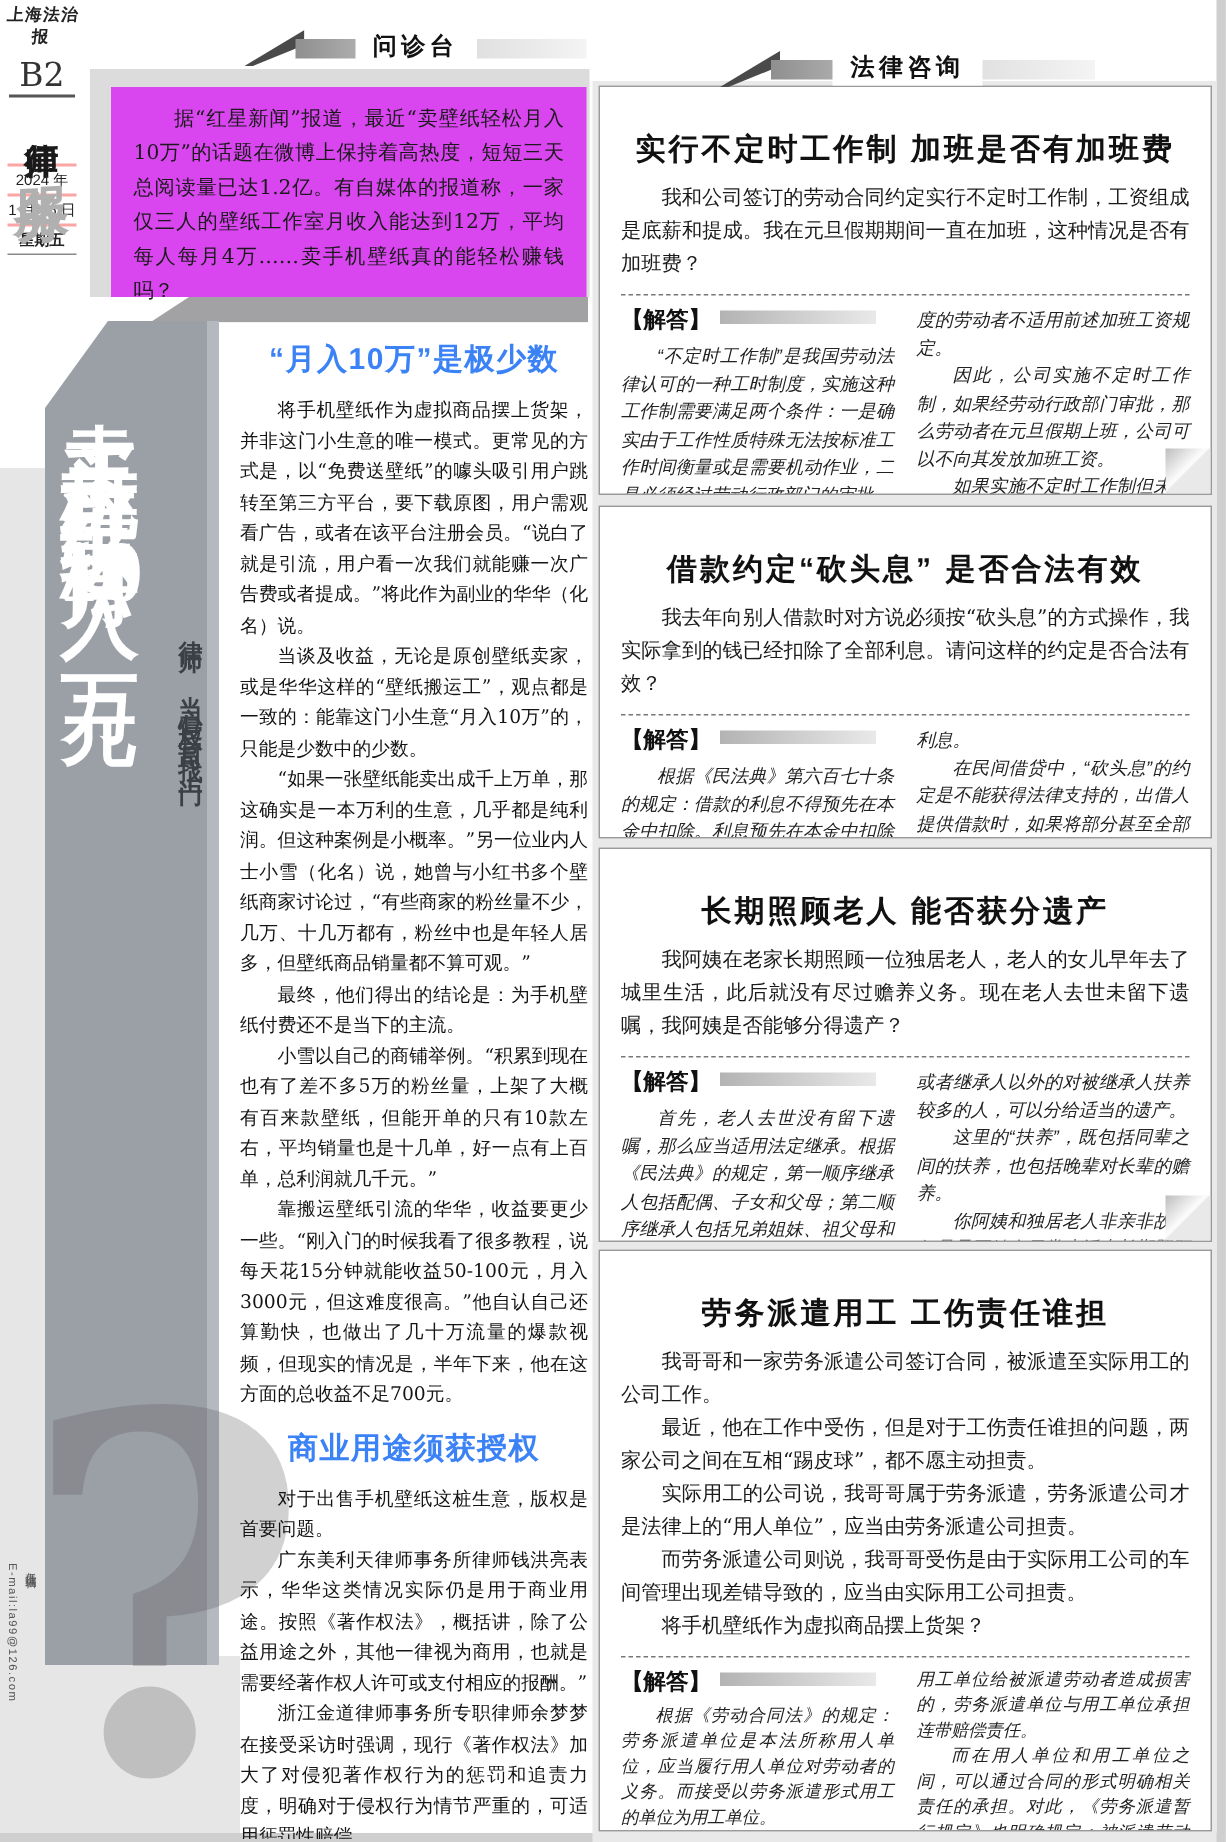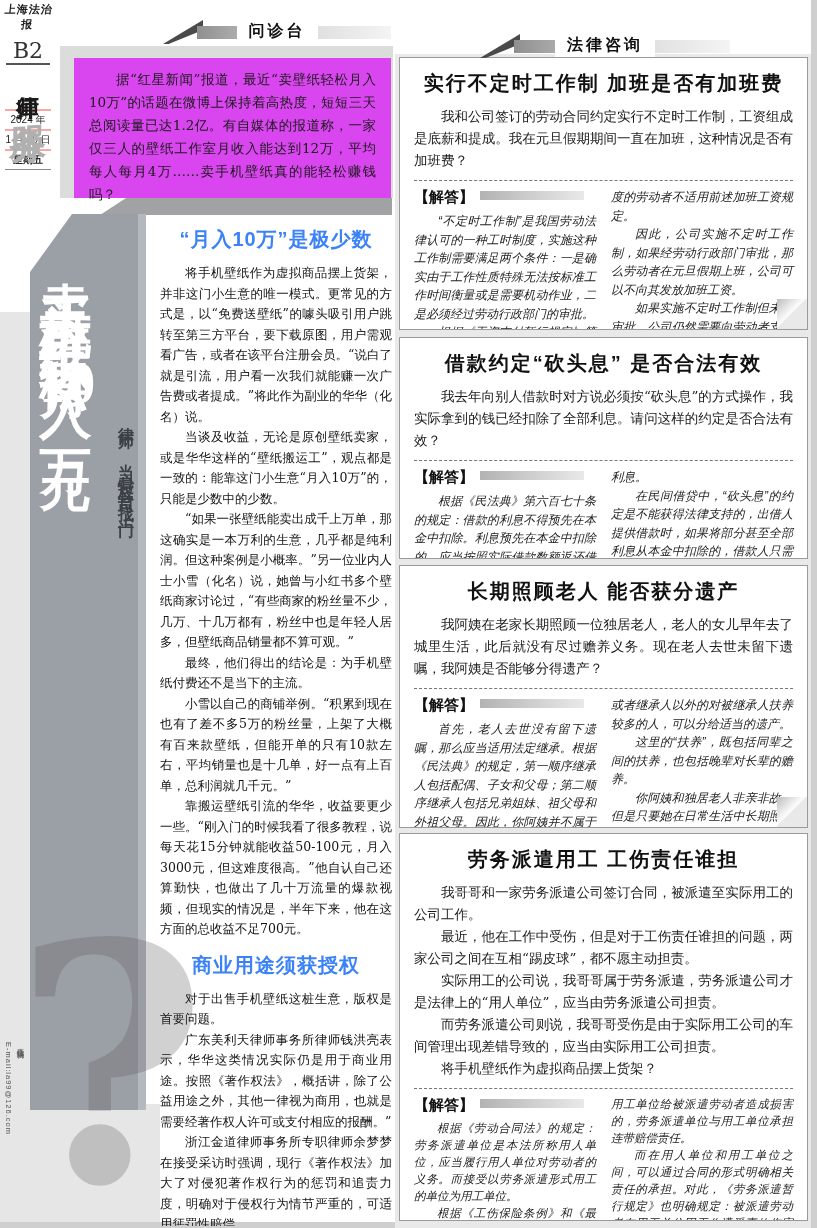--- a/index.html
+++ b/index.html
@@ -63,21 +63,21 @@
 
   
   .feature{position:absolute;left:160px;top:214px;width:232px;height:1012px;z-index:3;overflow:hidden;}
   .feature h3{font-size:20px;font-weight:bold;text-align:center;letter-spacing:1px;margin:12px 0 10px;color:#3b82f6;}
   .feature p{margin:0;font-family:"DejaVu Serif",serif;font-size:12.5px;line-height:20.5px;
              text-align:justify;text-indent:2em;color:#141414;}
 
   
   .right-bg{position:absolute;left:395px;top:54px;width:416px;height:1174px;background:#e9e9e9;z-index:1;}
   .card{position:absolute;left:399px;width:409px;background:#fff;border:1px solid #9a9a9a;
-        box-sizing:border-box;padding:8px 14px 6px;z-index:2;overflow:hidden;}
+        box-sizing:border-box;padding:24px 14px 6px;z-index:2;overflow:hidden;}
   .card h2{font-size:20px;font-weight:bold;text-align:center;letter-spacing:2px;margin:4px 0 8px;color:#111;}
   .card .question p{margin:0;font-family:"DejaVu Serif",serif;font-size:13.5px;line-height:22px;
                     text-align:justify;text-indent:2em;color:#1a1a1a;}
   .dashes{border-top:1px dashed #777;margin:9px 0 7px;}
   .answer-cols{display:flex;gap:15px;}
   .answer-cols .acol{flex:1;min-width:0;}
   .ans-label{font-weight:bold;font-size:15px;color:#111;white-space:nowrap;margin-bottom:5px;}
   .ans-label .lbar{display:inline-block;vertical-align:2px;width:104px;height:9px;margin-left:6px;
                    background:linear-gradient(90deg,#b3b3b3,#e9e9e9);}
   .answer-cols p{margin:0;font-family:Liberation Sans, sans-serif;font-style:italic;font-size:12px;

